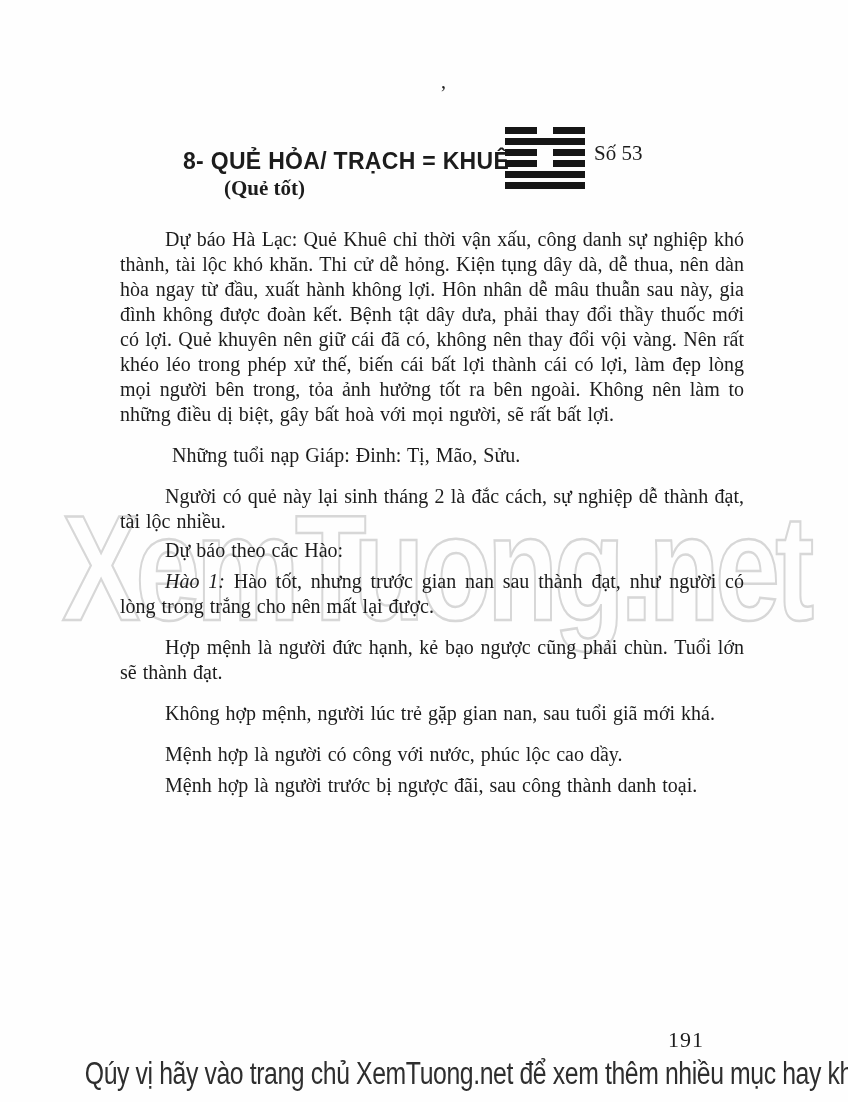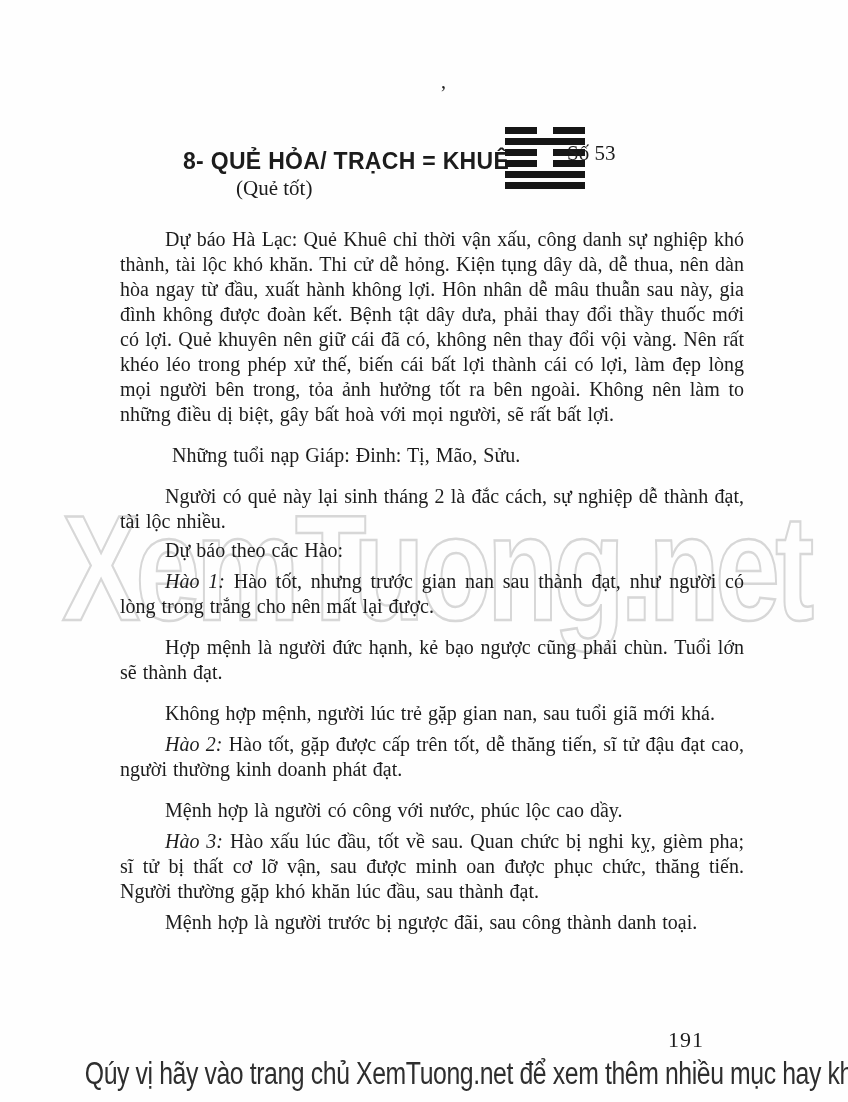--- a/index.html
+++ b/index.html
@@ -20,22 +20,22 @@
   .page-title{
     position:absolute;left:175px;top:140px;
     font-family:"Liberation Sans","DejaVu Sans",sans-serif;
     font-weight:bold;font-size:23px;letter-spacing:0.3px;
   }
   .hexagram{position:absolute;left:505px;top:127px;width:80px;}
   .hex-row{height:7px;margin-bottom:4px;display:flex;justify-content:space-between;}
   .hex-row .seg{background:#161616;height:100%;}
   .hex-row .seg.full{width:100%;}
   .hex-row .seg.half{width:32px;}
-  .hex-number{position:absolute;left:567px;top:141px;font-size:21px;}
-  .subtitle{position:absolute;left:236px;top:176px;font-size:21px;}
+  .hex-number{position:absolute;left:594px;top:141px;font-size:21px;}
+  .subtitle{position:absolute;left:224px;top:176px;font-size:21px;font-weight:bold;}
   .body-col{
     position:absolute;left:120px;top:211px;width:624px;
     font-size:20px;line-height:25px;text-align:justify;word-spacing:1px;
   }
   .body-col p{margin:16px 0 4px;text-indent:45px;}
   .p-italic{text-indent:52px !important;text-align:left;}
   .p-offset{text-indent:268px !important;}
   .p-heading{font-weight:normal;margin:4px 0 5px !important;}
   .p-hao{margin-top:6px !important;}
   .page-number{position:absolute;left:668px;top:1027px;font-size:22px;letter-spacing:1px;}
@@ -86,23 +86,21 @@
   <div class="subtitle">(Quẻ tốt)</div>
 
   <div class="body-col">
       <p class="p-body">Dự báo Hà Lạc: Quẻ Khuê chỉ thời vận xấu, công danh sự nghiệp khó thành, tài lộc khó khăn. Thi cử dễ hỏng. Kiện tụng dây dà, dễ thua, nên dàn hòa ngay từ đầu, xuất hành không lợi. Hôn nhân dễ mâu thuẫn sau này, gia đình không được đoàn kết. Bệnh tật dây dưa, phải thay đổi thầy thuốc mới có lợi. Quẻ khuyên nên giữ cái đã có, không nên thay đổi vội vàng. Nên rất khéo léo trong phép xử thế, biến cái bất lợi thành cái có lợi, làm đẹp lòng mọi người bên trong, tỏa ảnh hưởng tốt ra bên ngoài. Không nên làm to những điều dị biệt, gây bất hoà với mọi người, sẽ rất bất lợi.</p>
       <p class="p-italic">Những tuổi nạp Giáp: Đinh: Tị, Mão, Sửu.</p>
       <p class="p-body">Người có quẻ này lại sinh tháng 2 là đắc cách, sự nghiệp dễ thành đạt, tài lộc nhiều.</p>
       <p class="p-heading">Dự báo theo các Hào:</p>
       <p class="p-body p-hao"><i>Hào 1:</i><span> Hào tốt, nhưng trước gian nan sau thành đạt, như người có lòng trong trắng cho nên mất lại được.</span></p>
       <p class="p-body">Hợp mệnh là người đức hạnh, kẻ bạo ngược cũng phải chùn. Tuổi lớn sẽ thành đạt.</p>
       <p class="p-body">Không hợp mệnh, người lúc trẻ gặp gian nan, sau tuổi giã mới khá.</p>
-      <p class="p-body p-hao"><i>Hào 2:</i><span> Hào tốt, gặp được cấp trên tốt, dễ thăng tiến, sĩ tử đậu đạt cao, người thường kinh doanh phát đạt.</span></p>
       <p class="p-body">Mệnh hợp là người có công với nước, phúc lộc cao dầy.</p>
-      <p class="p-body p-hao"><i>Hào 3:</i><span> Hào xấu lúc đầu, tốt về sau. Quan chức bị nghi kỵ, gièm pha; sĩ tử bị thất cơ lỡ vận, sau được minh oan được phục chức, thăng tiến. Người thường gặp khó khăn lúc đầu, sau thành đạt.</span></p>
       <p class="p-body p-hao">Mệnh hợp là người trước bị ngược đãi, sau công thành danh toại.</p>
     </div>
 
   <div class="page-number">191</div>
 
   <div class="footer">
     <span>Qúy vị hãy vào trang chủ </span><span class="brand">XemTuong.net</span><span> để xem thêm nhiều mục hay khác</span>
   </div>
 </div>
 

